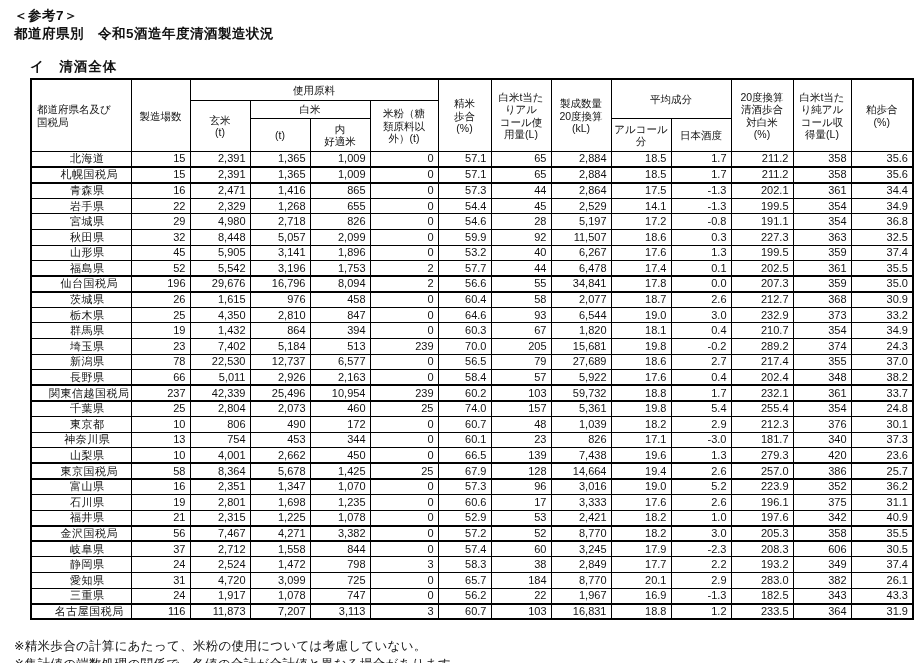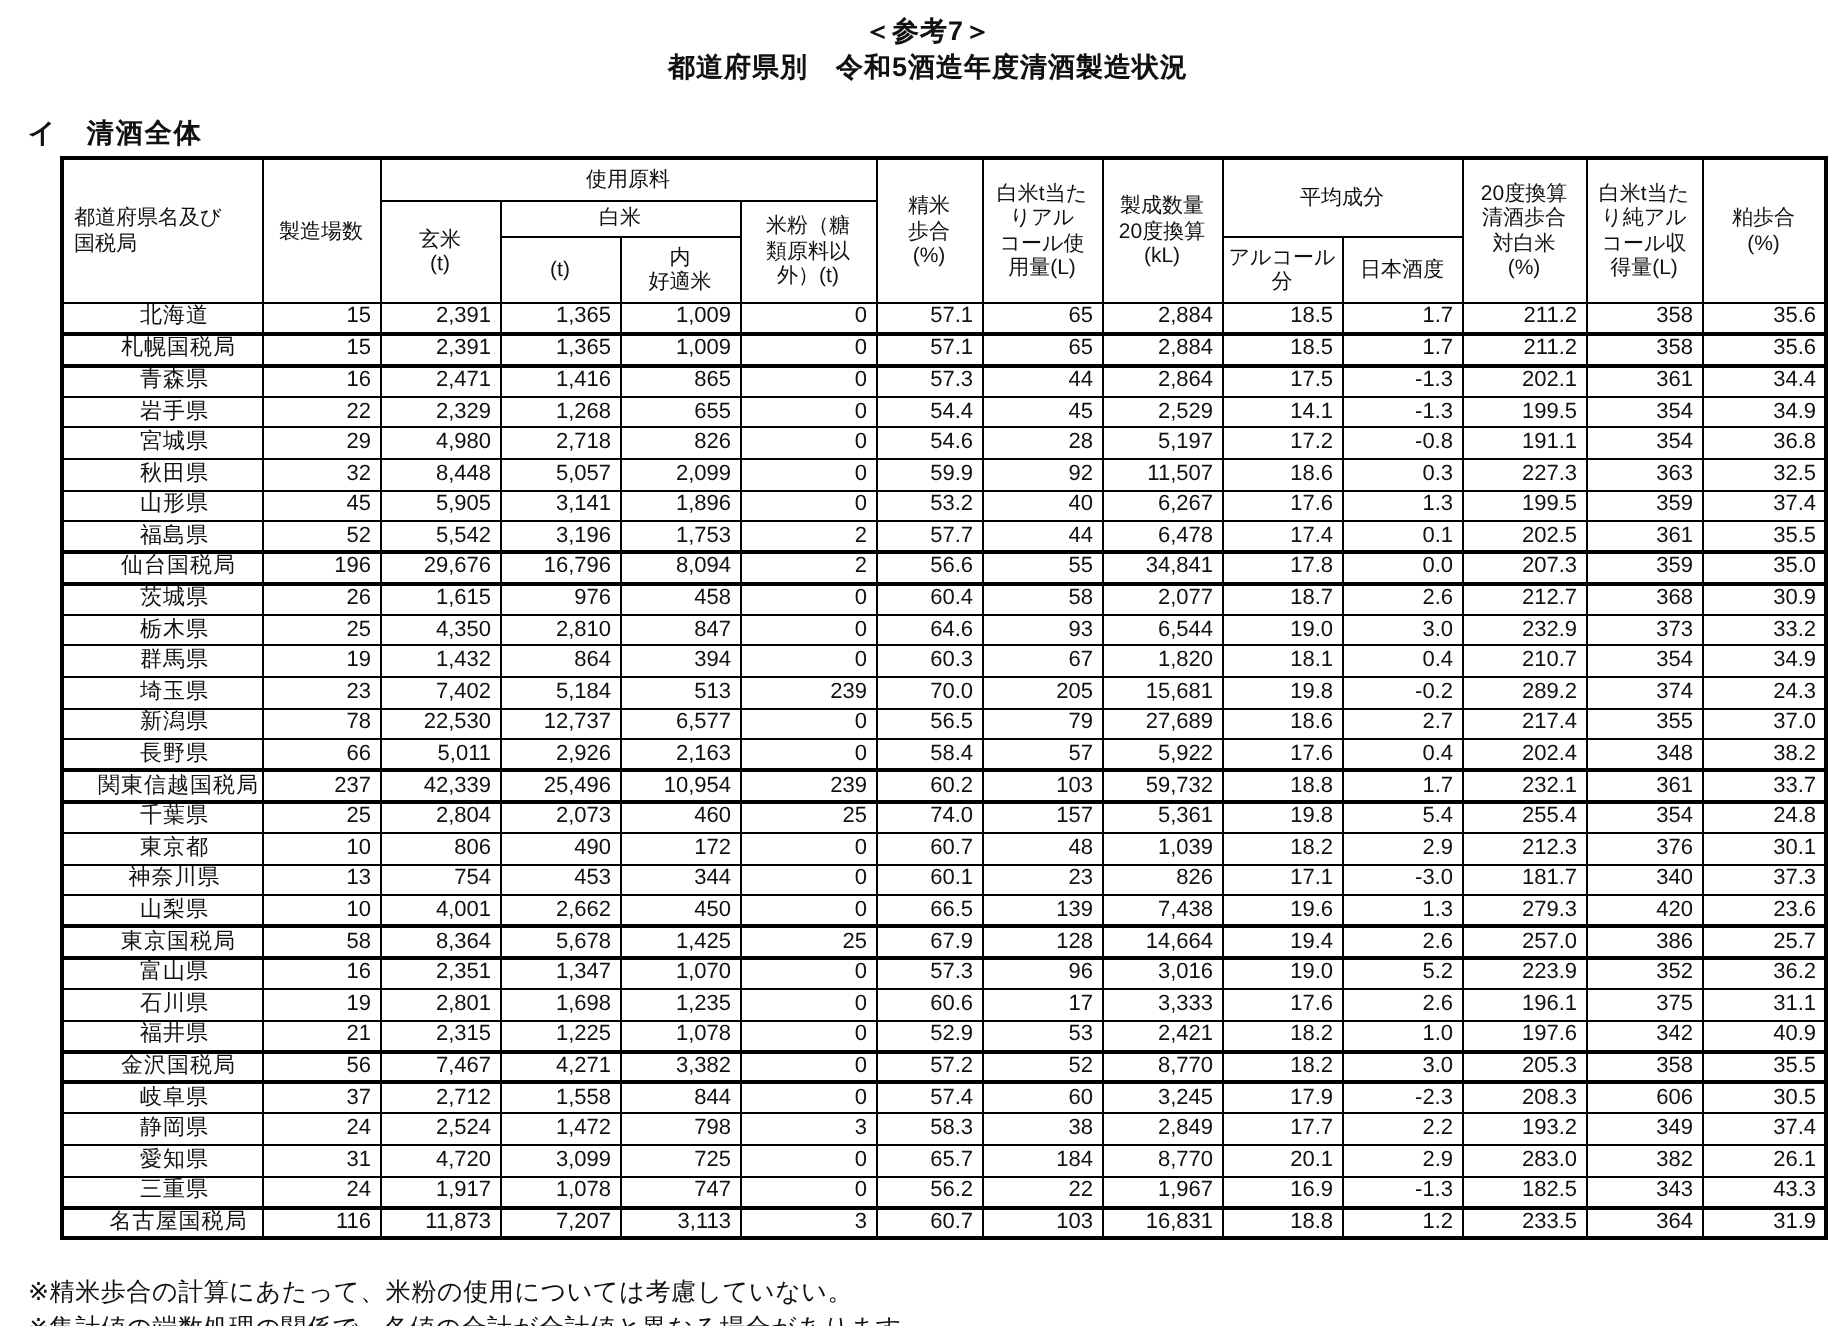--- a/index.html
+++ b/index.html
@@ -4,27 +4,27 @@
 <style>
   * { box-sizing: border-box; margin: 0; padding: 0; }
   html, body { background: #ffffff; }
   body {
     width: 914px; height: 663px;
     font-family: "Liberation Sans", "DejaVu Sans", sans-serif;
     color: #111;
     overflow: hidden;
   }
   .page { padding: 7px 0 0 14px; }
-  .title-block { line-height: 1.35; text-align: center; }
+  .title-block { line-height: 1.35; }
   .ref-label, .doc-title {
     font-size: 13.5px; font-weight: bold; letter-spacing: 0.5px;
   }
   .section-label {
     font-size: 13.5px; font-weight: bold; letter-spacing: 1px;
-    margin-top: 15px; 
+    margin-top: 15px; margin-left: 16px;
   }
   table.stats {
     border-collapse: collapse;
     table-layout: fixed;
     margin-left: 16px; margin-top: 2px;
     border: 2px solid #000;
     background: #fff;
   }
   table.stats th, table.stats td {
     border: 1px solid #000;

